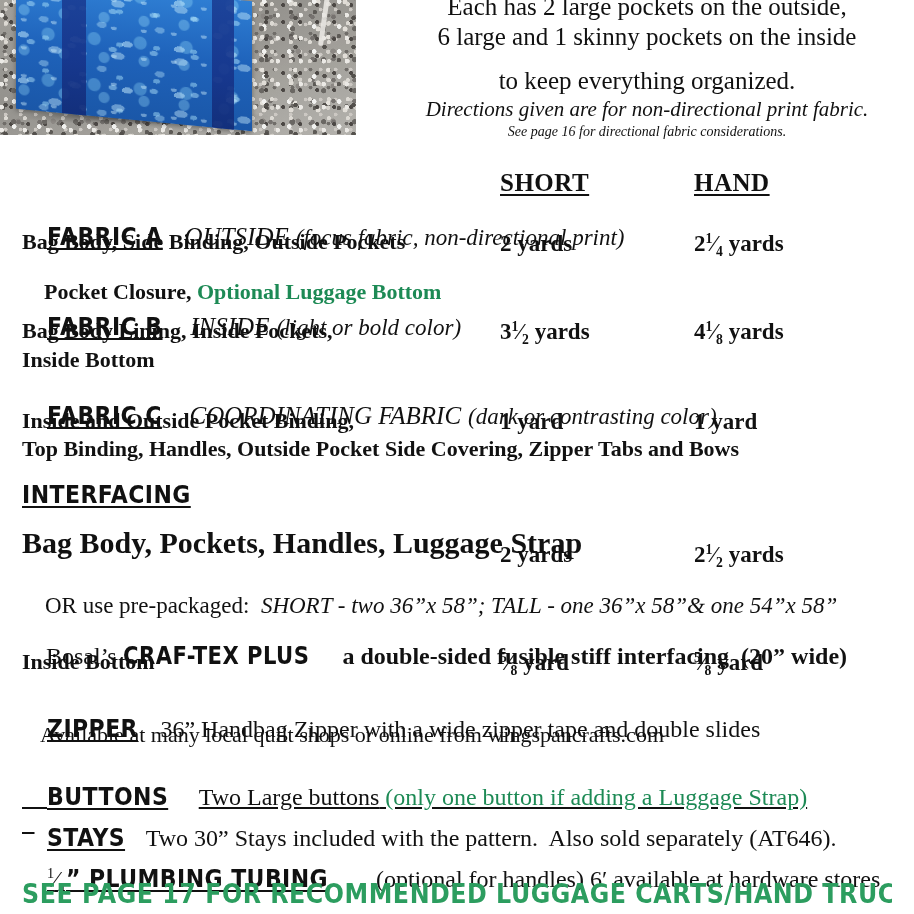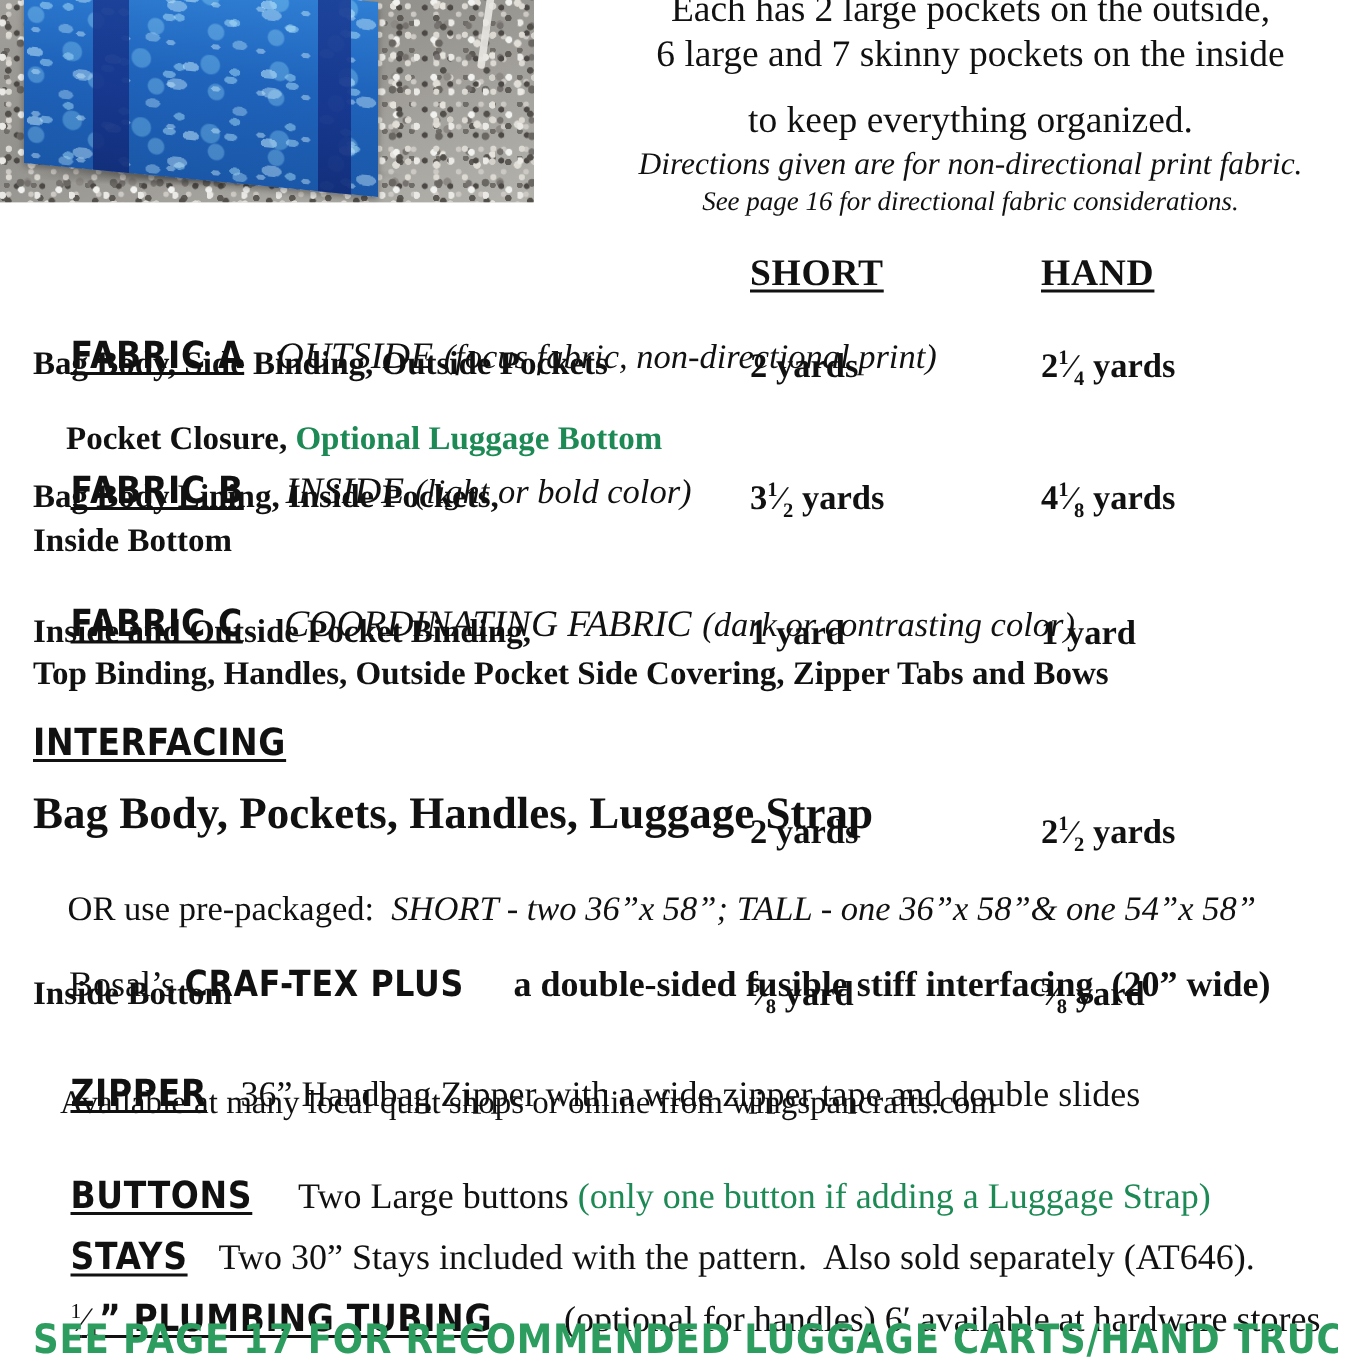--- a/index.html
+++ b/index.html
@@ -149,25 +149,25 @@
     <div class="shadow"></div>
     <div class="bag">
       <div class="paisley"></div>
       <div class="band b1"></div>
       <div class="band b2"></div>
     </div>
     <div class="strap"></div>
   </div>
 
   <div class="t intro serif" style="left:380px; top:-6px; width:534px; font-size:25px;">Each has 2 large pockets on the outside,</div>
-  <div class="t intro serif" style="left:380px; top:24px; width:534px; font-size:25px;">6 large and 7 skinny pockets on the inside</div>
+  <div class="t intro serif" style="left:380px; top:24px; width:534px; font-size:25px;">6 large and 1 skinny pockets on the inside</div>
   <div class="t intro serif" style="left:380px; top:68px; width:534px; font-size:25px;">to keep everything organized.</div>
 
   <div class="t intro serif italnorm" style="left:380px; top:99px; width:534px; font-size:21px;">Directions given are for non-directional print fabric.</div>
-  <div class="t intro serif italnorm" style="left:380px; top:125px; width:534px; font-size:18px;">See page 16 for directional fabric considerations.</div>
+  <div class="t intro serif italnorm" style="left:380px; top:125px; width:534px; font-size:14px;">See page 16 for directional fabric considerations.</div>
 
   <div class="t serif bold ul" style="left:500px; top:170px; font-size:25px; letter-spacing:0.5px;text-align:center;">SHORT</div>
   <div class="t serif bold ul" style="left:694px; top:170px; font-size:25px; letter-spacing:0.5px;">HAND</div>
 
   <div class="t" style="left:22px; top:199px; font-size:25px;">
     <span class="cond-head ul" style="display:inline-block;">FABRIC A</span><span class="serif italnorm" style="font-size:25px; margin-left:6px;">OUTSIDE</span><span class="serif italnorm" style="font-size:23px; margin-left:7px;">(focus fabric, non-directional print)</span>
   </div>
   <div class="t serif ital" style="left:22px; top:231px; font-size:22px;">Bag Body, Side Binding, Outside Pockets</div>
   <div class="t" style="left:22px; top:259px; font-size:22px;">
     <span class="serif ital">Pocket Closure,</span><span class="serif ital green"> Optional Luggage Bottom</span>
@@ -218,21 +218,21 @@
   </div>
   <div class="colval" style="left:694px; top:650px; font-size:23px;">
     <span style="font-size:0.96em;"><sup>5</sup>⁄<sub>8</sub></span><span> yard</span>
   </div>
 
   <div class="t" style="left:22px; top:691px; font-size:25px;">
     <span class="cond-head ul" style="display:inline-block;">ZIPPER</span><span class="serif" style="font-size:24px; margin-left:10px;">36” Handbag Zipper with a wide zipper tape and double slides</span>
   </div>
   <div class="t serif" style="left:40px; top:724px; font-size:22px;">Available at many local quilt shops or online from wingspancrafts.com</div>
 
-  <div class="t" style="left:22px; top:759px; font-size:25px;">
+  <div class="t" style="left:22px; top:759px; font-size:25px;text-decoration:underline;">
     <span class="cond-head ul" style="display:inline-block;">BUTTONS</span><span class="serif" style="font-size:24px; margin-left:14px;">Two Large buttons</span><span class="serif green" style="font-size:24px;"> (only one button if adding a Luggage Strap)</span>
   </div>
 
   <div class="t" style="left:22px; top:800px; font-size:25px;">
     <span class="cond-head ul" style="display:inline-block;">STAYS</span><span class="serif" style="font-size:24px; margin-left:10px;">Two 30” Stays included with the pattern.  Also sold separately (AT646).</span>
   </div>
 
   <div class="t" style="left:22px; top:841px; font-size:25px;">
     <span class="serif ul" style="font-size:23px;"><sup>1</sup>⁄<sub>4</sub></span><span class="cond-head ul" style="display:inline-block; margin-left:1px;">” PLUMBING TUBING</span><span class="serif" style="font-size:24px; margin-left:6px;"> (optional for handles) 6′ available at hardware stores</span>
   </div>

